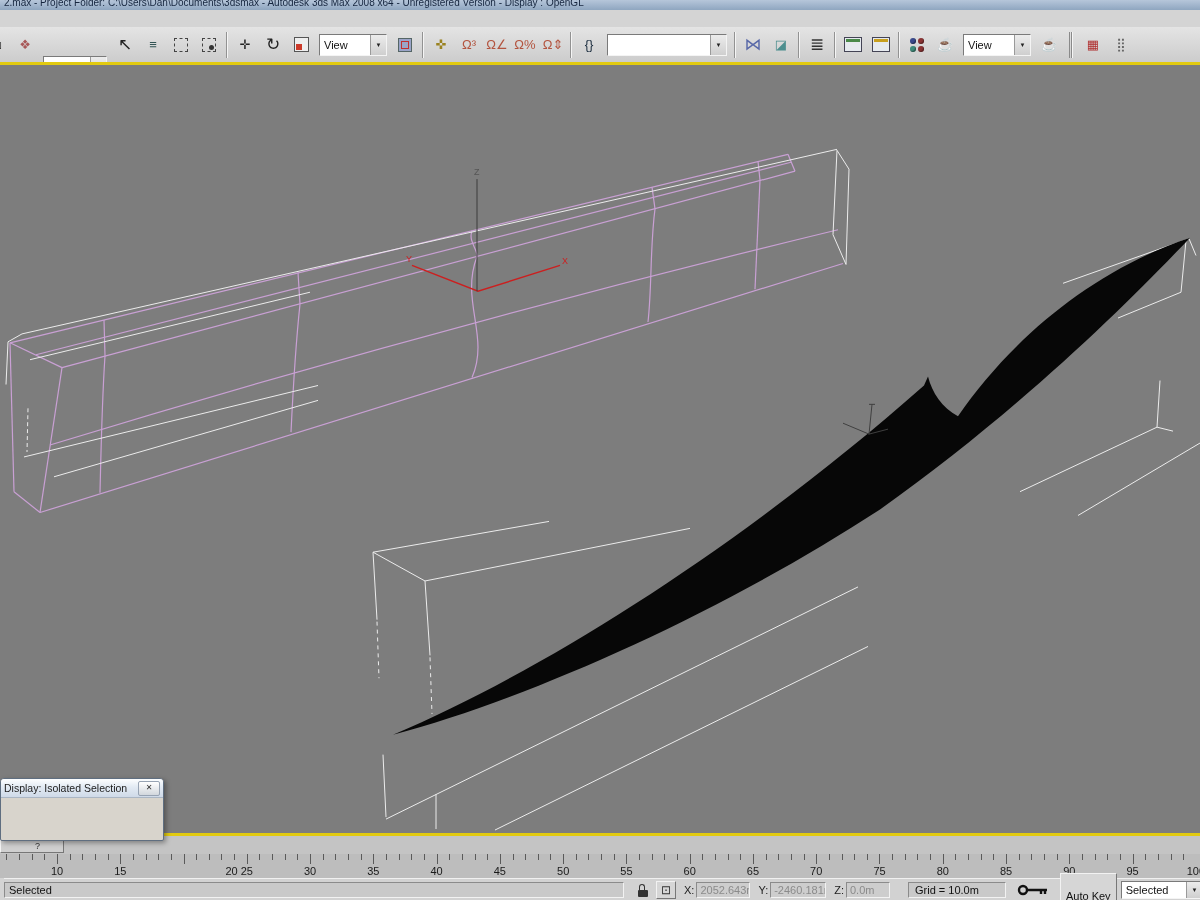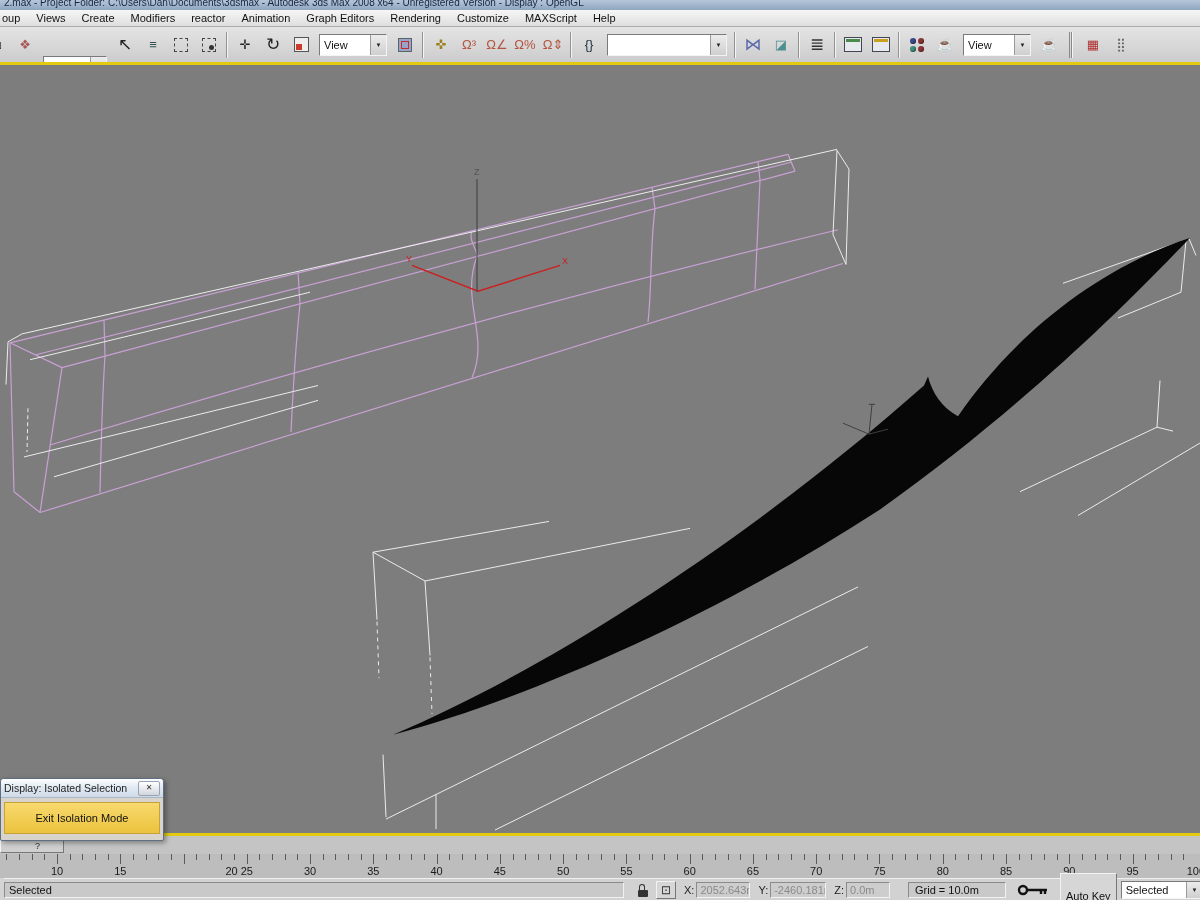--- a/index.html
+++ b/index.html
@@ -109,33 +109,20 @@
 </style>
 </head>
 <body>
 
 <div id="app">
 
   <div id="titlebar">
     <span>2.max    - Project Folder: C:\Users\Dan\Documents\3dsmax    - Autodesk 3ds Max 2008 x64  - Unregistered Version    - Display : OpenGL</span>
   </div>
 
-  <div id="menubar">
-      <span class="menu-item">oup</span>
-      <span class="menu-item">Views</span>
-      <span class="menu-item">Create</span>
-      <span class="menu-item">Modifiers</span>
-      <span class="menu-item">reactor</span>
-      <span class="menu-item">Animation</span>
-      <span class="menu-item">Graph Editors</span>
-      <span class="menu-item">Rendering</span>
-      <span class="menu-item">Customize</span>
-      <span class="menu-item">MAXScript</span>
-      <span class="menu-item">Help</span>
-    </div>
 
   <div id="toolbar">
       <div class="tbicon cut">
         <span class="glyph">⧉</span>
       </div>
       <div class="tbicon">
         <span class="glyph" style="color: rgb(168, 88, 88);">❖</span>
       </div>
       <div class="dd" style="width: 62px; margin-top: 44px;">
         <span class="ddval">All</span>
@@ -349,23 +336,20 @@
       <span class="ruler-num" style="left: 1069.32px;">90</span>
       <span class="ruler-num" style="left: 1132.59px;">95</span>
       <span class="ruler-num" style="left: 1195.86px;">100</span>
     </div>
 
   <div id="dialog">
     <div class="dlg-title">
       <span class="dlg-title-text">Display: Isolated Selection</span>
       <span class="dlg-close">✕</span>
     </div>
-    <div class="dlg-body">
-      <button class="exit-btn">Exit Isolation Mode</button>
-    </div>
   </div>
 
   <div id="statusbar">
     <div class="prompt fieldsunken">
       <span>Selected</span>
     </div>
     <div class="lockbtn">
       <span class="lock">
           <i class="shackle"></i>
           <i class="lockbody"></i>

